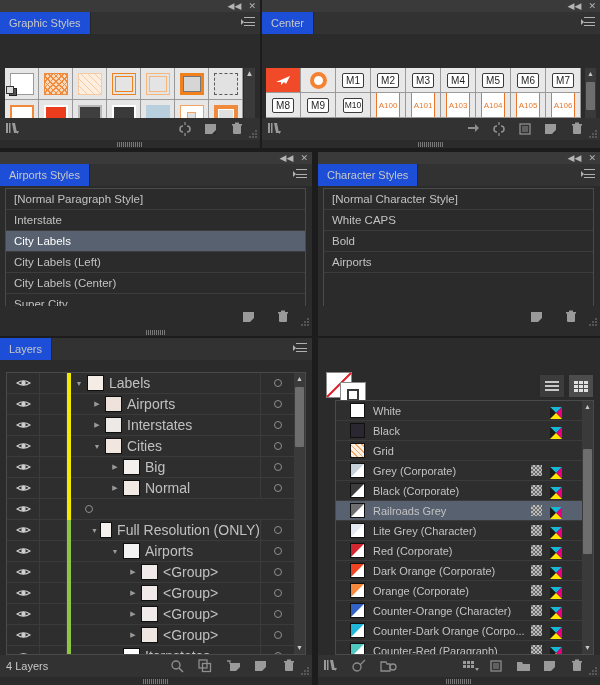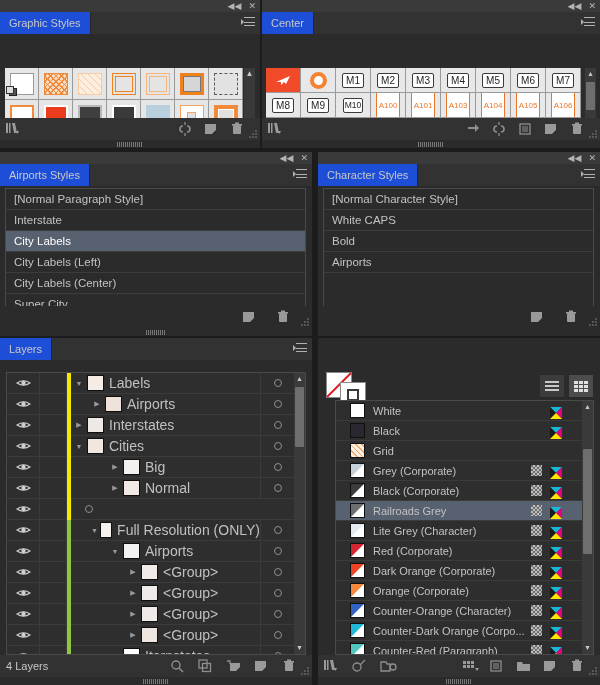--- a/index.html
+++ b/index.html
@@ -649,39 +649,39 @@
           </div>
           <div class="ly-row">
             <div class="ly-eye">
               <svg width="15" height="10" viewBox="0 0 15 10">
                 <path d="M1 5 q6.5 -4.5 13 0 q-6.5 4.5 -13 0z" fill="none" stroke="#cfcfcf" stroke-width="1.1"></path>
                 <circle cx="7.5" cy="5" r="2.2" fill="#cfcfcf"></circle>
               </svg>
             </div>
             <div class="ly-lock"></div>
             <div class="ly-color" style="background:#f2e900"></div>
-            <div class="ly-main" style="padding-left:0">
+            <div class="ly-main" style="padding-left:18px">
               <span class="ly-tri">▶</span>
               <span class="ly-thumb" style="background:#ece9e6"></span>
               <span class="ly-name">Interstates</span>
             </div>
             <div class="ly-target">
               <span class="ring"></span>
             </div>
           </div>
           <div class="ly-row">
             <div class="ly-eye">
               <svg width="15" height="10" viewBox="0 0 15 10">
                 <path d="M1 5 q6.5 -4.5 13 0 q-6.5 4.5 -13 0z" fill="none" stroke="#cfcfcf" stroke-width="1.1"></path>
                 <circle cx="7.5" cy="5" r="2.2" fill="#cfcfcf"></circle>
               </svg>
             </div>
             <div class="ly-lock"></div>
             <div class="ly-color" style="background:#f2e900"></div>
-            <div class="ly-main" style="padding-left:0">
+            <div class="ly-main" style="padding-left:18px">
               <span class="ly-tri">▼</span>
               <span class="ly-thumb" style="background:#f2e6e0"></span>
               <span class="ly-name">Cities</span>
             </div>
             <div class="ly-target">
               <span class="ring"></span>
             </div>
           </div>
           <div class="ly-row">
             <div class="ly-eye">

